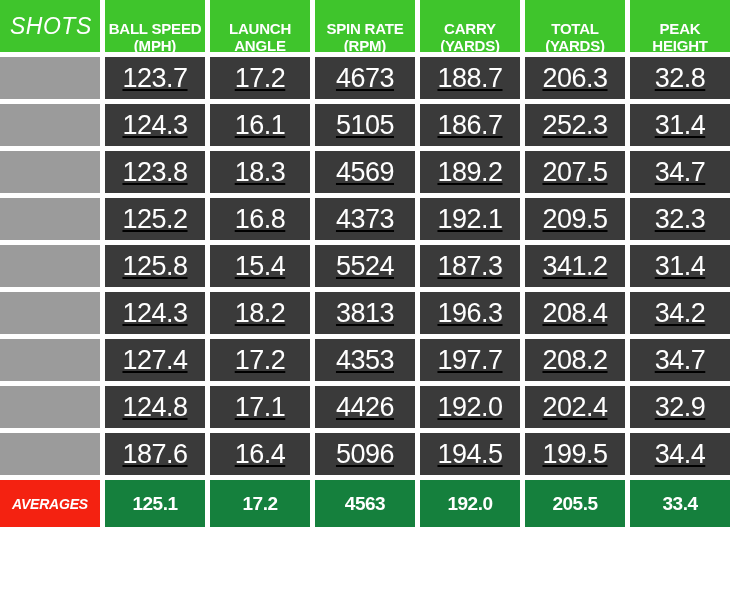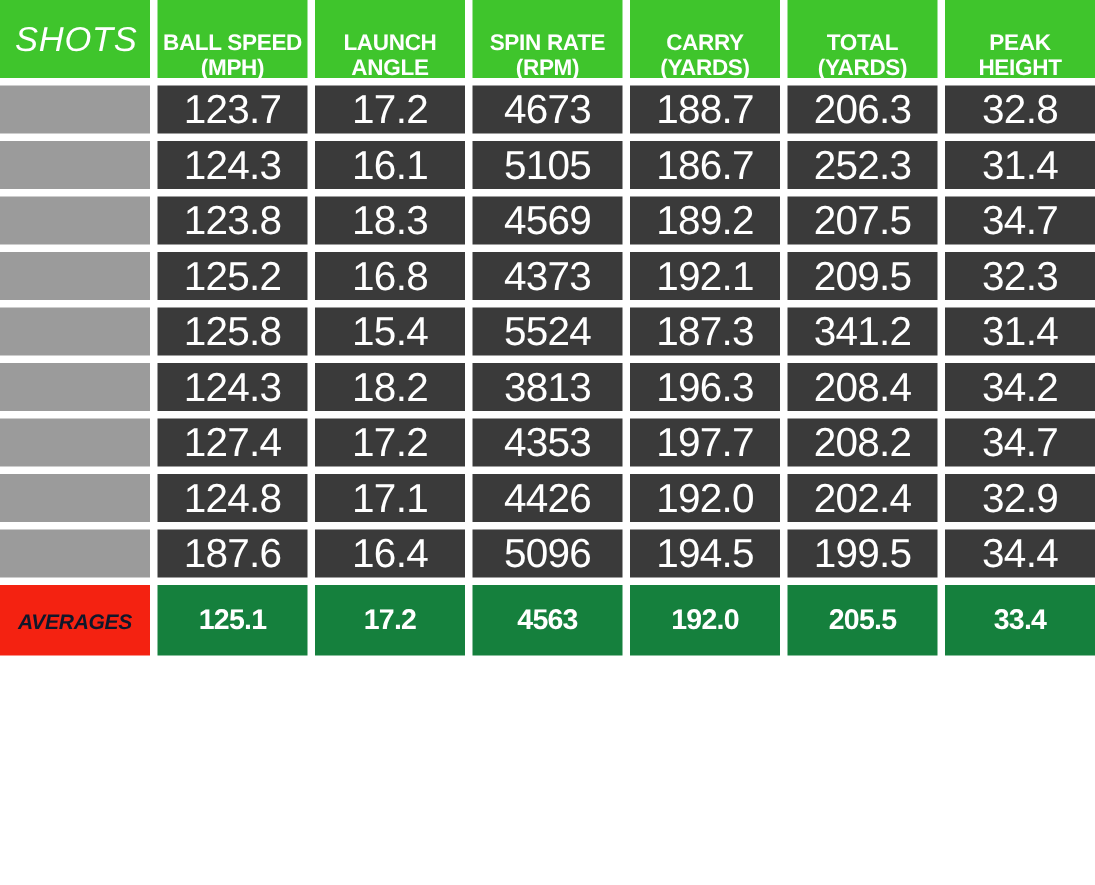--- a/index.html
+++ b/index.html
@@ -79,41 +79,42 @@
     justify-content: flex-start;
     padding-left: 10px;
     font-style: italic;
     font-weight: 300;
     font-size: 23px;
     letter-spacing: 0.5px;
   }
 
   
   .data-row {
-    height: 32px;
+    height: 42px;
+    text-decoration: underline;
   }
   .shot-cell {
     background: #9b9b9b;
   }
   .data-cell {
     background: #3a3a3a;
     color: #ffffff;
     font-size: 27px;
     font-weight: 400;
     letter-spacing: -0.5px;
   }
 
   
   .avg-row {
     height: 47px;
     margin-top: 6px;
   }
   .avg-label-cell {
     background: #f42211;
-    color: #0f172a;
+    color: #ffffff;
     font-weight: bold;
     font-size: 14px;
     letter-spacing: -0.2px;
     font-style: italic;
   }
   .avg-cell {
     background: #15803d;
     color: #ffffff;
     font-size: 19px;
     font-weight: bold;

